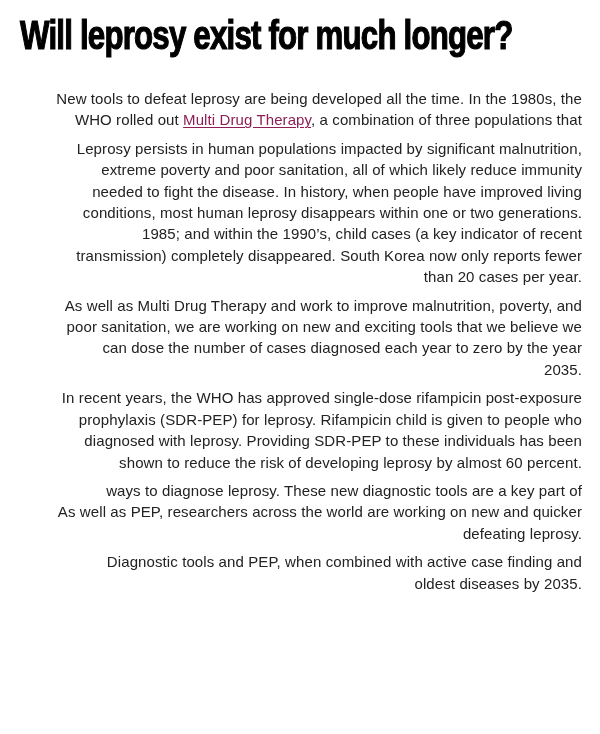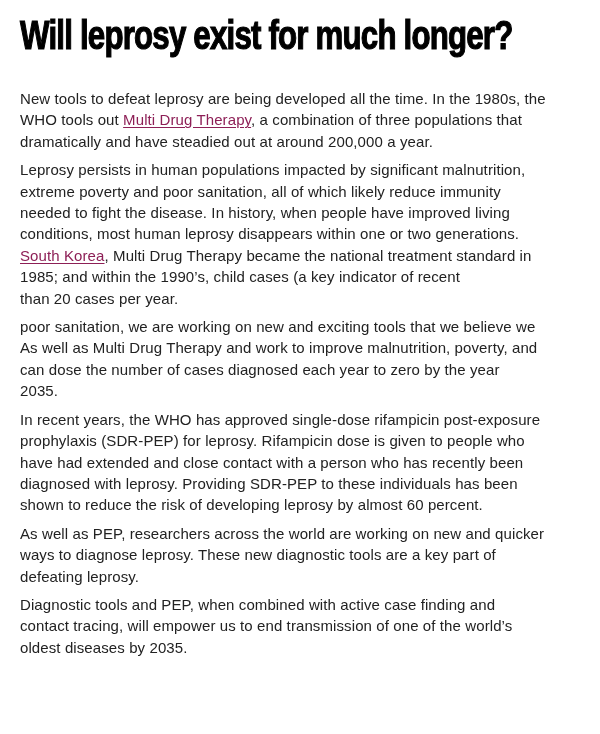--- a/index.html
+++ b/index.html
@@ -37,65 +37,63 @@
   .article p.para {
     margin: 0 0 7px;
     color: var(--text-color);
     font-size: 15px;
     line-height: 21.4px;
     letter-spacing: 0.1px;
   }
   .article .line {
     display: block;
     white-space: nowrap;
+    text-align: right;
   }
   a.inline-link {
     color: var(--link-color);
     text-decoration: underline;
     text-underline-offset: 2px;
     cursor: pointer;
   }
 </style>
 </head>
 <body>
 
 <div class="page">
   <h1 class="page-title">Will leprosy exist for much longer?</h1>
   <main class="article">
       <p class="para">
         <span class="line"><span>New tools to defeat leprosy are being developed all the time. In the 1980s, the</span></span>
-        <span class="line"><span>WHO tools out </span><a href="#" class="inline-link">Multi Drug Therapy</a><span>, a combination of three populations that</span></span>
-        <span class="line"><span>dramatically and have steadied out at around 200,000 a year.</span></span>
+        <span class="line"><span>WHO rolled out </span><a href="#" class="inline-link">Multi Drug Therapy</a><span>, a combination of three populations that</span></span>
       </p>
       <p class="para">
         <span class="line"><span>Leprosy persists in human populations impacted by significant malnutrition,</span></span>
         <span class="line"><span>extreme poverty and poor sanitation, all of which likely reduce immunity</span></span>
         <span class="line"><span>needed to fight the disease. In history, when people have improved living</span></span>
         <span class="line"><span>conditions, most human leprosy disappears within one or two generations.</span></span>
-        <span class="line"><a href="#" class="inline-link">South Korea</a><span>, Multi Drug Therapy became the national treatment standard in</span></span>
         <span class="line"><span>1985; and within the 1990’s, child cases (a key indicator of recent</span></span>
+        <span class="line"><span>transmission) completely disappeared. South Korea now only reports fewer</span></span>
         <span class="line"><span>than 20 cases per year.</span></span>
       </p>
       <p class="para">
+        <span class="line"><span>As well as Multi Drug Therapy and work to improve malnutrition, poverty, and</span></span>
         <span class="line"><span>poor sanitation, we are working on new and exciting tools that we believe we</span></span>
-        <span class="line"><span>As well as Multi Drug Therapy and work to improve malnutrition, poverty, and</span></span>
         <span class="line"><span>can dose the number of cases diagnosed each year to zero by the year</span></span>
         <span class="line"><span>2035.</span></span>
       </p>
       <p class="para">
         <span class="line"><span>In recent years, the WHO has approved single-dose rifampicin post-exposure</span></span>
-        <span class="line"><span>prophylaxis (SDR-PEP) for leprosy. Rifampicin dose is given to people who</span></span>
-        <span class="line"><span>have had extended and close contact with a person who has recently been</span></span>
+        <span class="line"><span>prophylaxis (SDR-PEP) for leprosy. Rifampicin child is given to people who</span></span>
         <span class="line"><span>diagnosed with leprosy. Providing SDR-PEP to these individuals has been</span></span>
         <span class="line"><span>shown to reduce the risk of developing leprosy by almost 60 percent.</span></span>
       </p>
       <p class="para">
+        <span class="line"><span>ways to diagnose leprosy. These new diagnostic tools are a key part of</span></span>
         <span class="line"><span>As well as PEP, researchers across the world are working on new and quicker</span></span>
-        <span class="line"><span>ways to diagnose leprosy. These new diagnostic tools are a key part of</span></span>
         <span class="line"><span>defeating leprosy.</span></span>
       </p>
       <p class="para">
         <span class="line"><span>Diagnostic tools and PEP, when combined with active case finding and</span></span>
-        <span class="line"><span>contact tracing, will empower us to end transmission of one of the world’s</span></span>
         <span class="line"><span>oldest diseases by 2035.</span></span>
       </p>
     </main>
 </div>
 
 </body></html>

